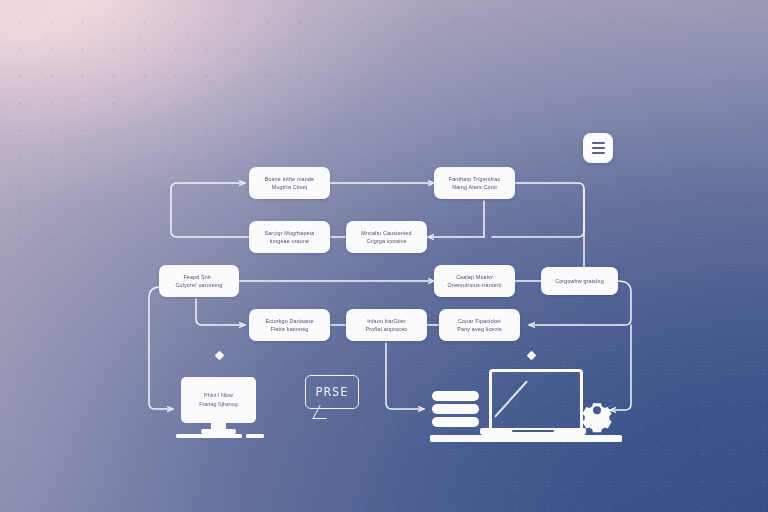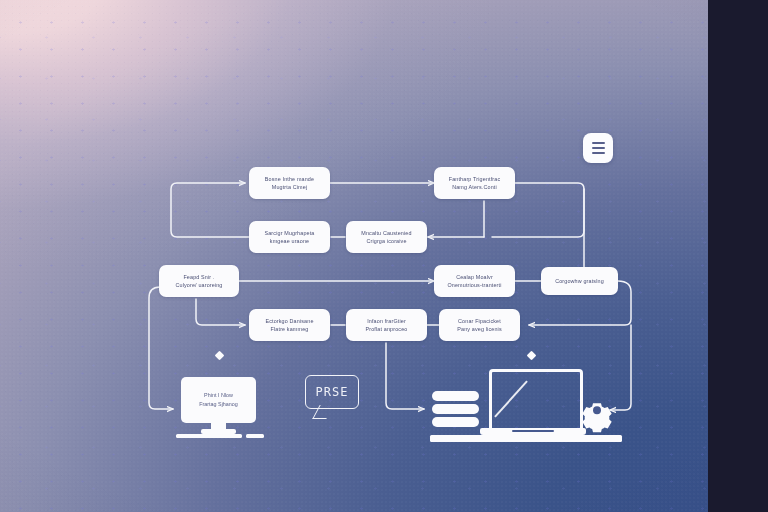--- a/index.html
+++ b/index.html
@@ -3,21 +3,21 @@
 <meta charset="utf-8">
 <title>Flowchart Illustration</title>
 <style>
   html, body {
     margin: 0;
     padding: 0;
     background: #1a1a2e;
   }
   #stage {
     position: relative;
-    width: 708px;
+    width: 768px;
     height: 512px;
     overflow: hidden;
     font-family: "Liberation Sans", sans-serif;
   }
   
   #bg-base {
     position: absolute;
     inset: 0;
     background:
       radial-gradient(115% 95% at 2% -4%, #f3dade 0%, rgba(243,218,222,0.92) 11%, rgba(232,207,219,0.68) 22%, rgba(210,196,218,0.34) 34%, rgba(175,180,212,0.07) 47%, rgba(120,140,190,0) 60%),

